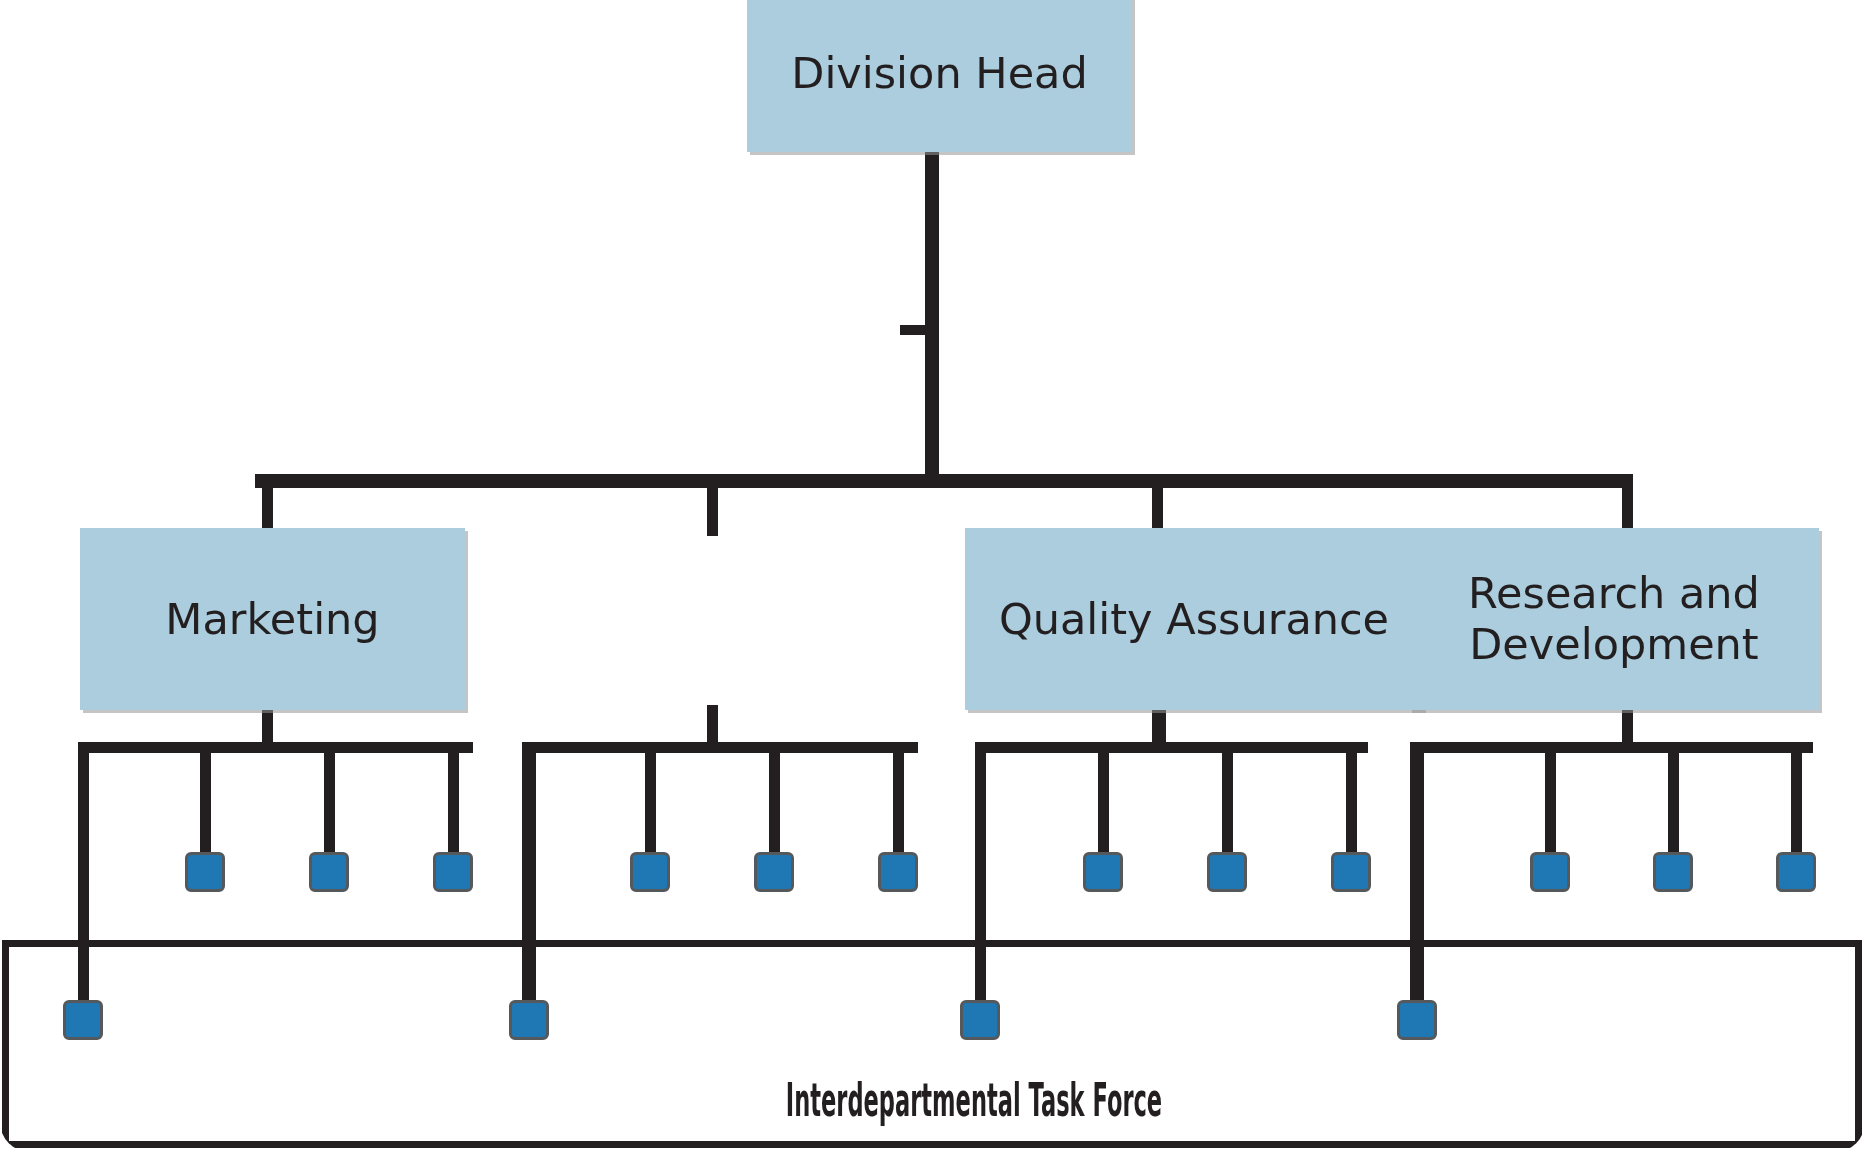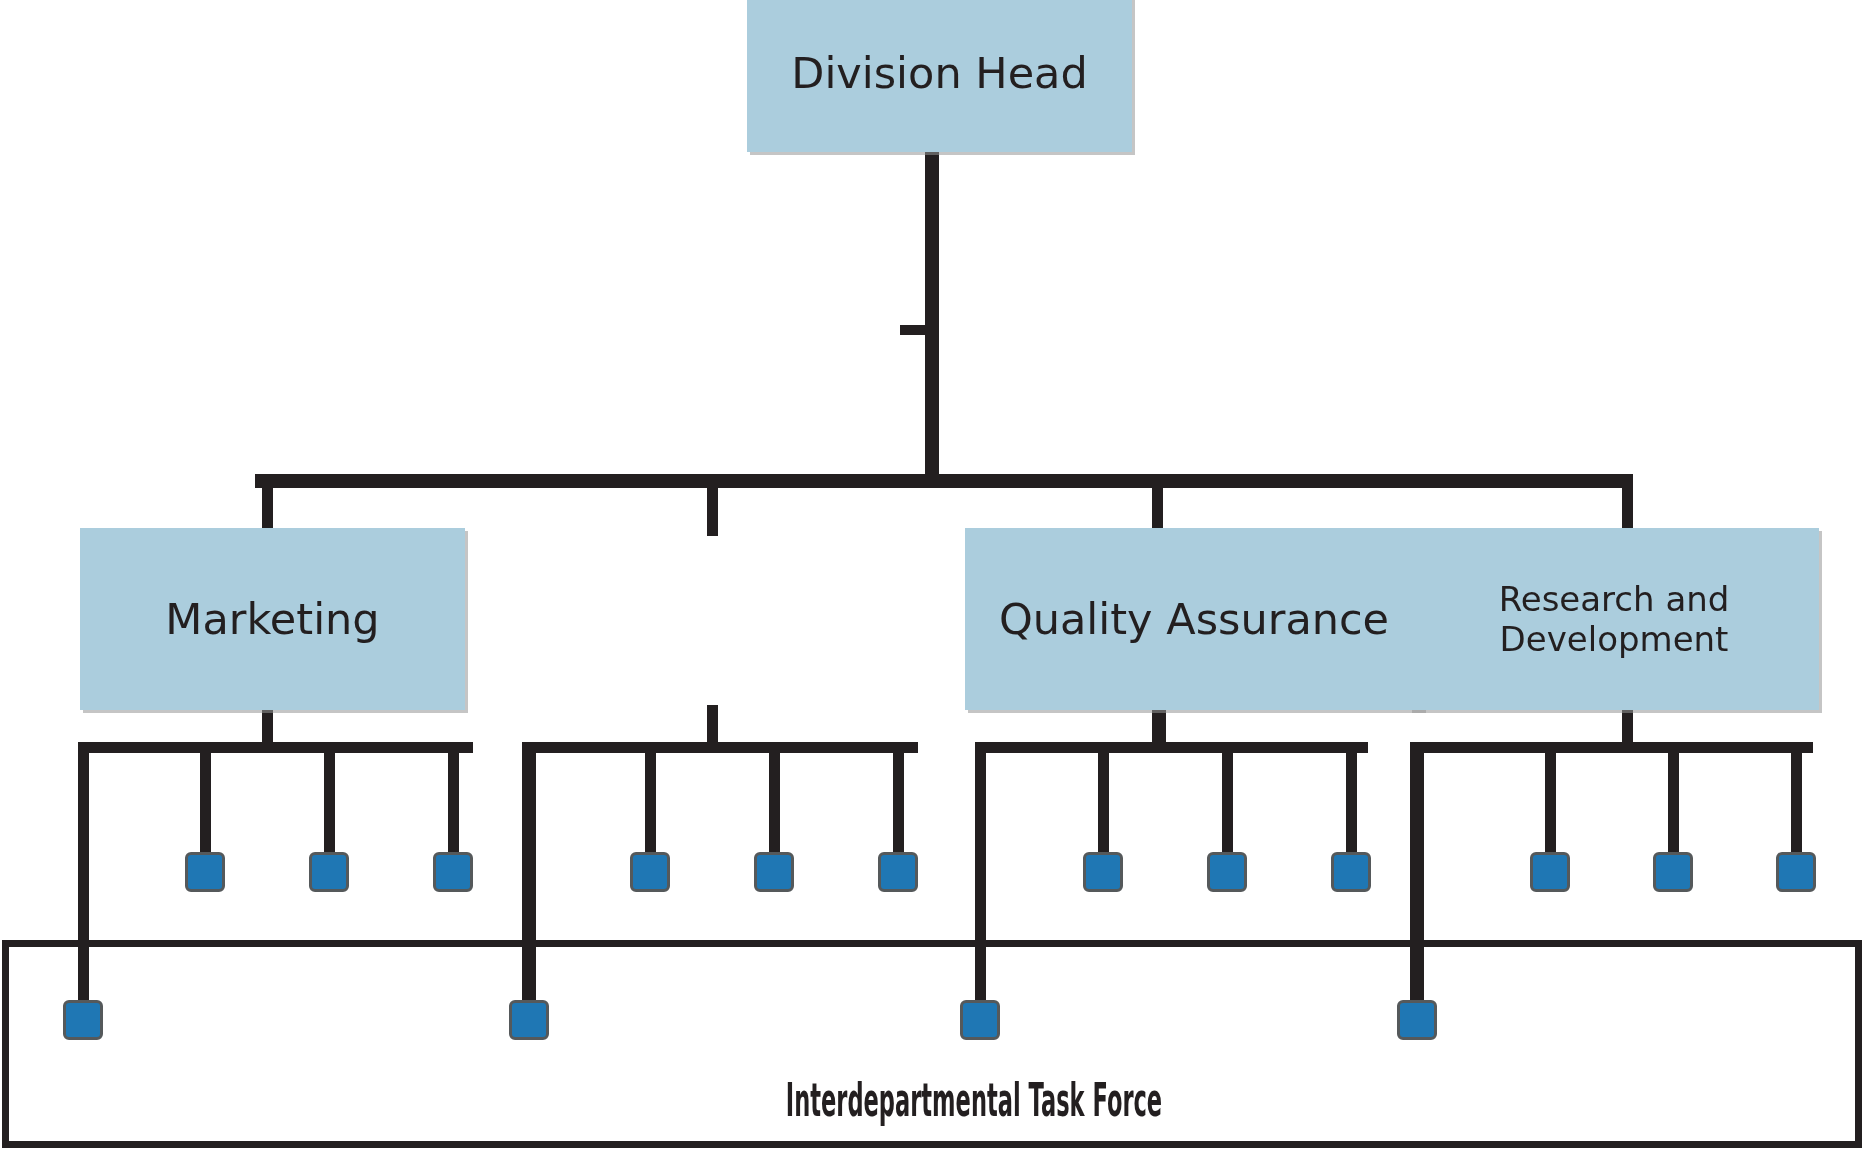--- a/index.html
+++ b/index.html
@@ -9,20 +9,21 @@
   }
   body {
     font-family: "DejaVu Sans", "Liberation Sans", sans-serif;
   }
   #chart-root {
     position: relative;
     width: 1865px;
     height: 1152px;
     background: #ffffff;
     overflow: hidden;
+    border-radius: 30px;
   }
   .node-box {
     position: absolute;
     background: #abcddd;
     display: flex;
     align-items: center;
     justify-content: center;
     text-align: center;
     color: #231f20;
     line-height: 1.18;
@@ -90,21 +91,21 @@
 
   <div class="node-box shadowed" style="left:80px; top:528px; width:385px; height:182px; font-size:43px;">
     <span class="node-label">Marketing</span>
   </div>
 
 
   <div class="node-box shadowed" style="left:965px; top:528px; width:458px; height:182px; font-size:43px;">
     <span class="node-label">Quality Assurance</span>
   </div>
 
-  <div class="node-box shadowed" style="left:1409px; top:528px; width:410px; height:182px; font-size:34px;">
+  <div class="node-box shadowed" style="left:1409px; top:528px; width:410px; height:182px; font-size:43px;">
     <span class="node-label">Research and Development</span>
   </div>
 
   <div class="conn" style="left:262px; top:705px; width:11px; height:45px;"></div>
   <div class="conn" style="left:78px; top:742px; width:395px; height:11px;"></div>
 
   <div class="conn" style="left:78px; top:742px; width:11px; height:268px;"></div>
   <div class="conn" style="left:200px; top:742px; width:11px; height:113px;"></div>
   <div class="conn" style="left:324px; top:742px; width:11px; height:113px;"></div>
   <div class="conn" style="left:448px; top:742px; width:11px; height:113px;"></div>

